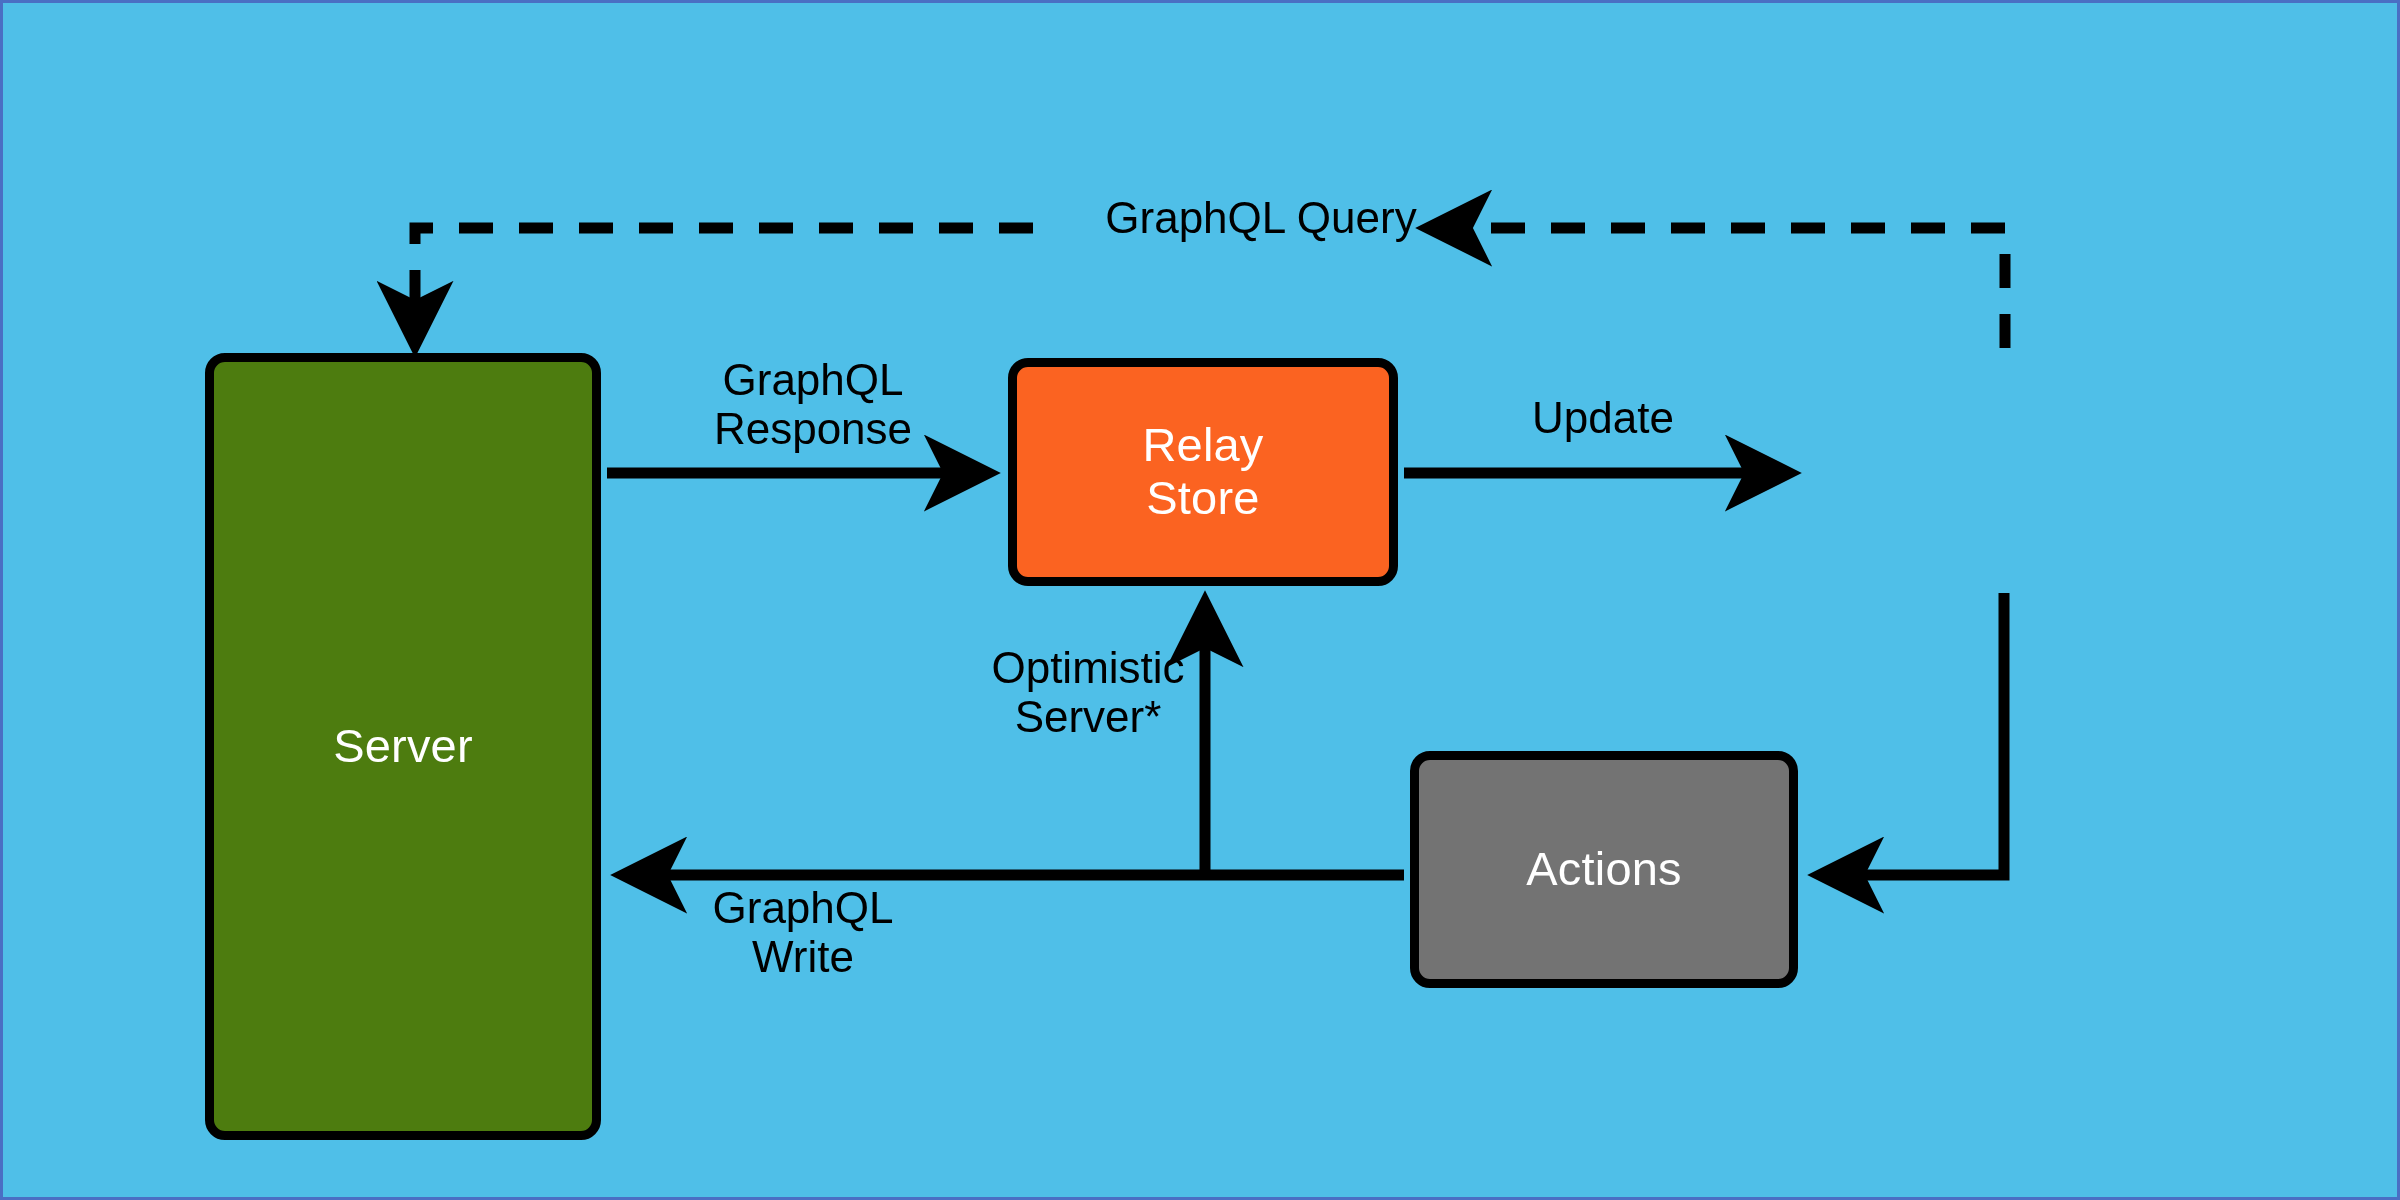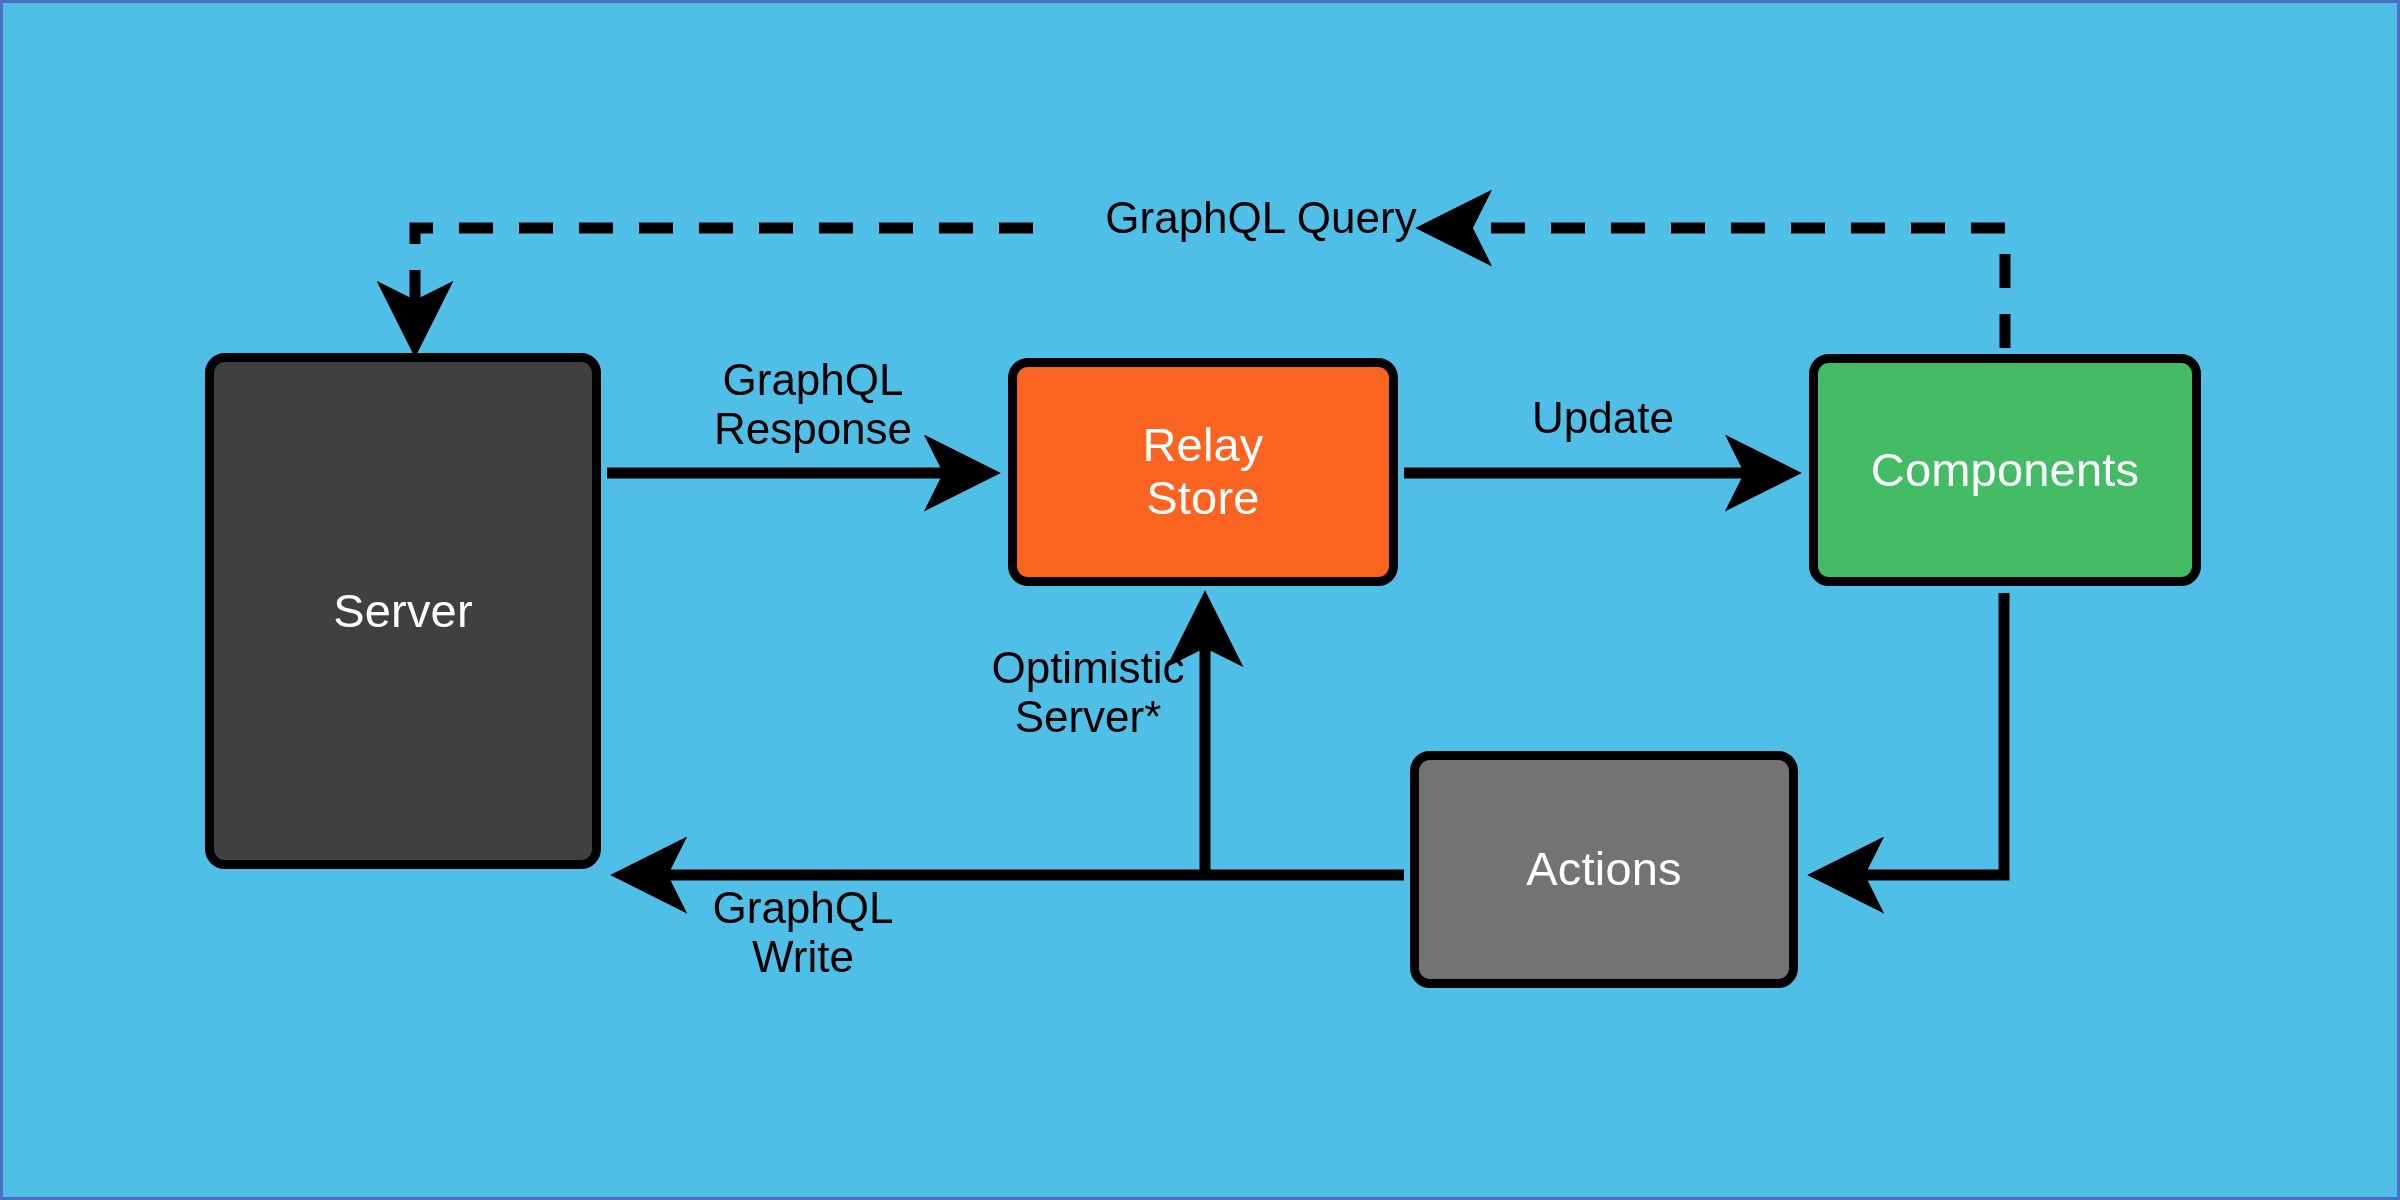--- a/index.html
+++ b/index.html
@@ -33,21 +33,21 @@
     display: flex;
     align-items: center;
     justify-content: center;
     text-align: center;
     color: #ffffff;
     font-size: 47px;
     line-height: 1.12;
     letter-spacing: 0.2px;
     white-space: pre-line;
   }
-  #node-server   { left: 202px;  top: 350px; width: 396px; height: 516px; background: #404040; }
+  #node-server   { left: 202px;  top: 350px; width: 396px; height: 787px; background: #4d7c0f; }
   #node-store    { left: 1005px; top: 355px; width: 390px; height: 228px; background: #fb6321; }
   #node-comps    { left: 1806px; top: 351px; width: 392px; height: 232px; background: #44bc66; }
   #node-actions  { left: 1407px; top: 748px; width: 388px; height: 237px; background: #737373; }
 
   .edge-label {
     position: absolute;
     color: #000000;
     font-size: 44px;
     line-height: 1.12;
     text-align: center;
@@ -90,23 +90,20 @@
 
   <div class="node" id="node-server">
     <span>Server</span>
   </div>
 
   <div class="node" id="node-store">
     <span>Relay
 Store</span>
   </div>
 
-  <div class="node" id="node-comps">
-    <span>Components</span>
-  </div>
 
   <div class="node" id="node-actions">
     <span>Actions</span>
   </div>
 
   <div class="edge-label" id="label-query">GraphQL Query</div>
 
   <div class="edge-label" id="label-response">GraphQL
 Response</div>
 

